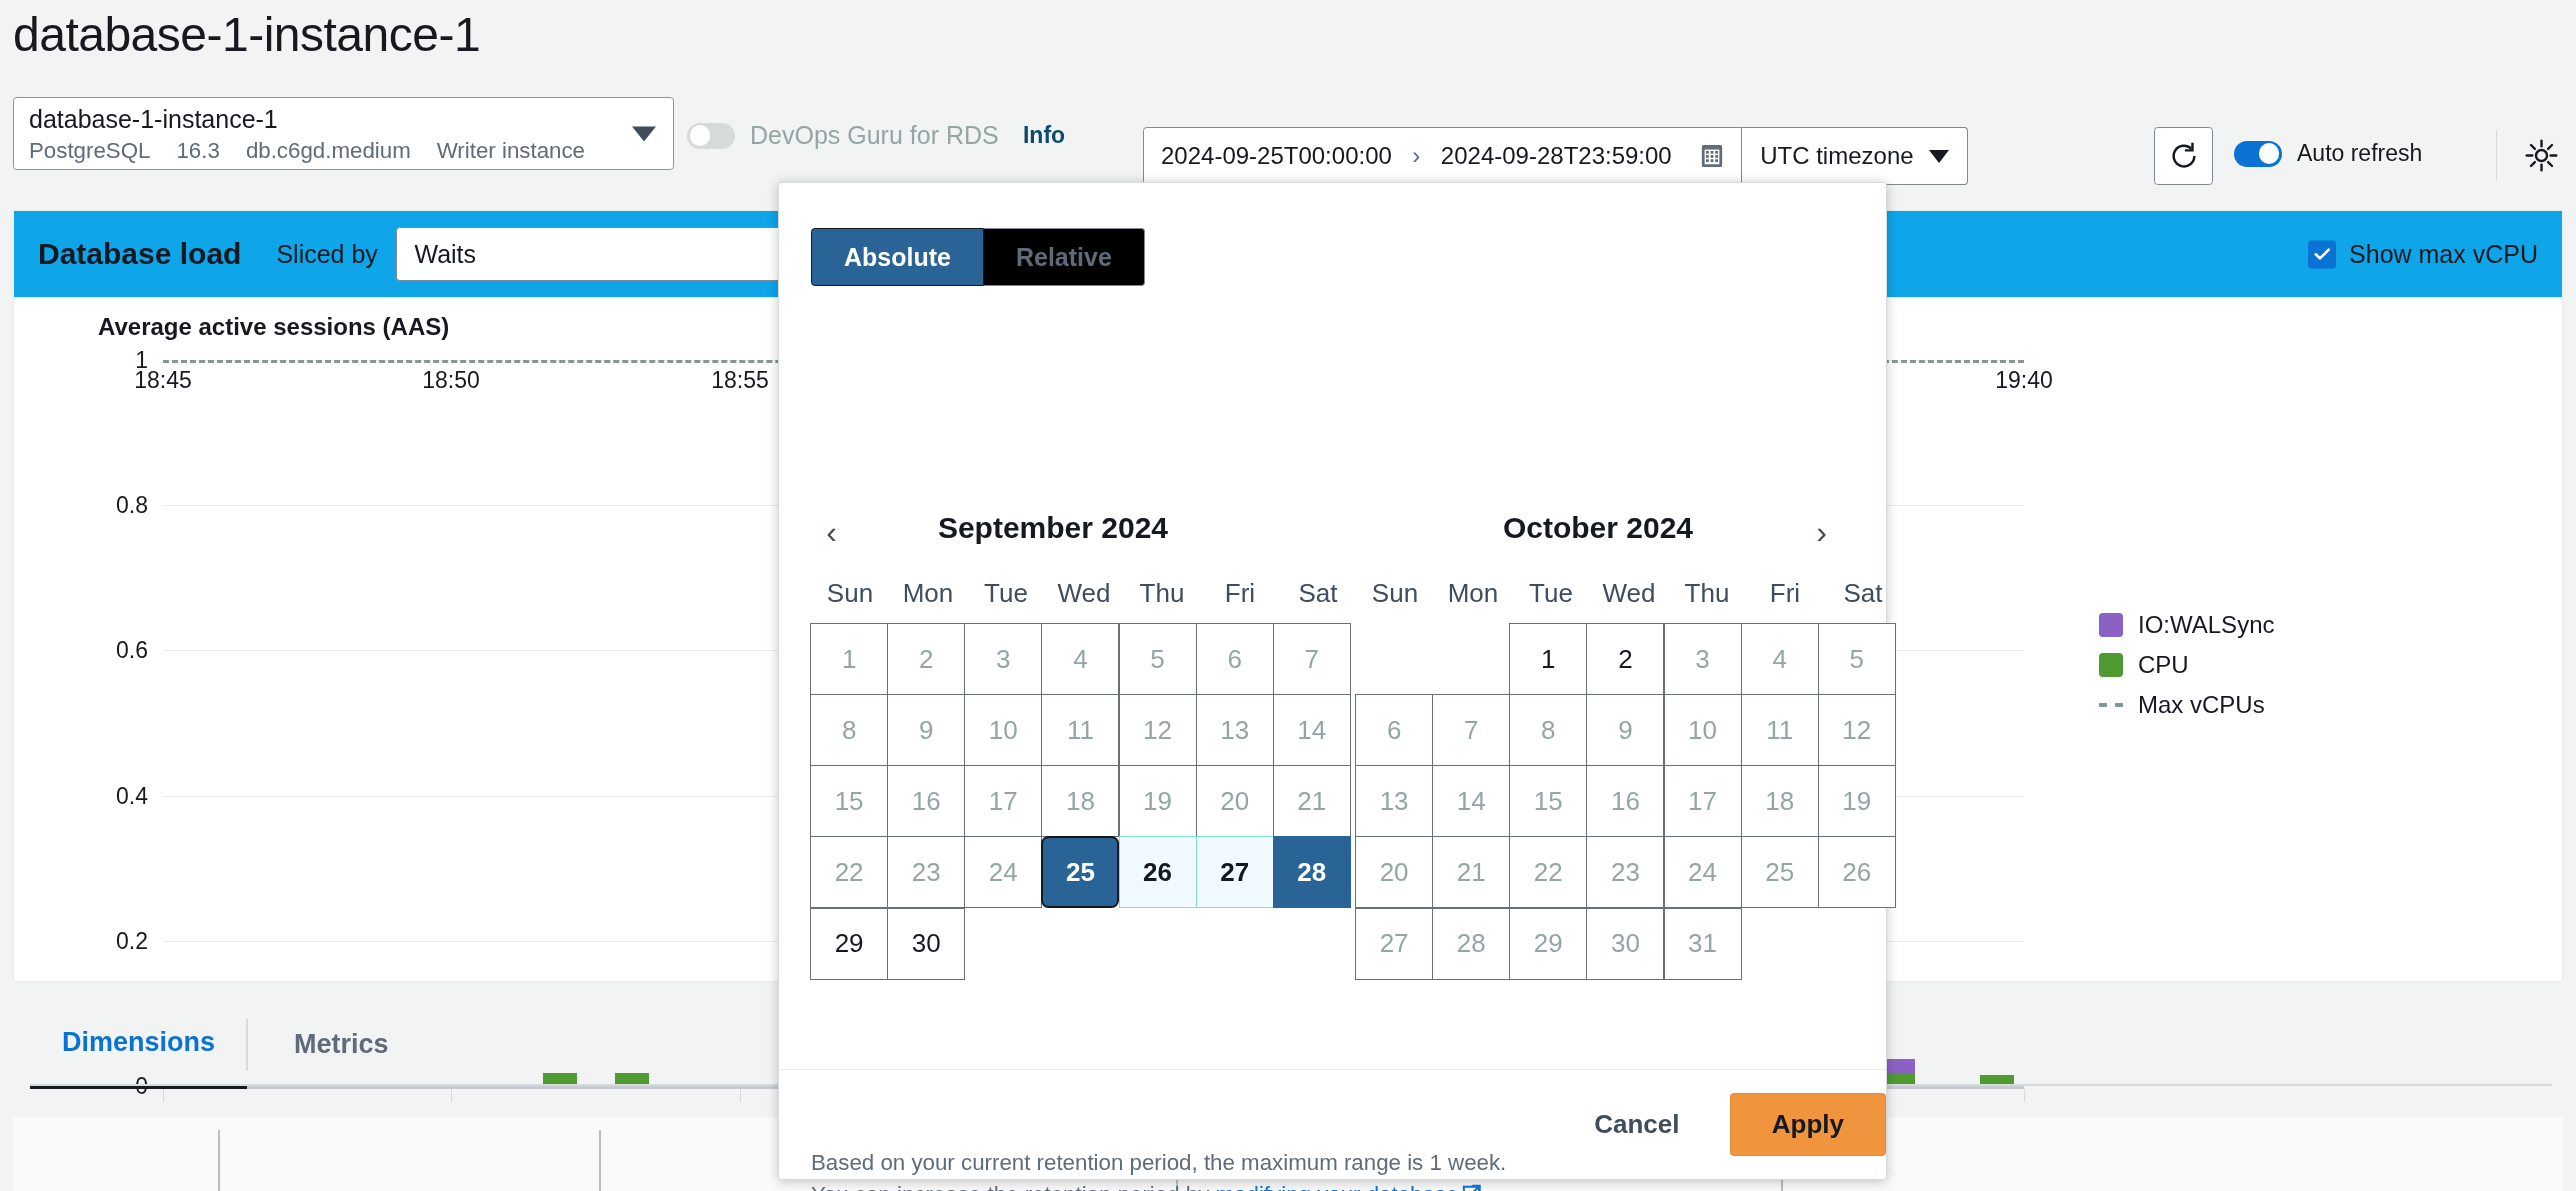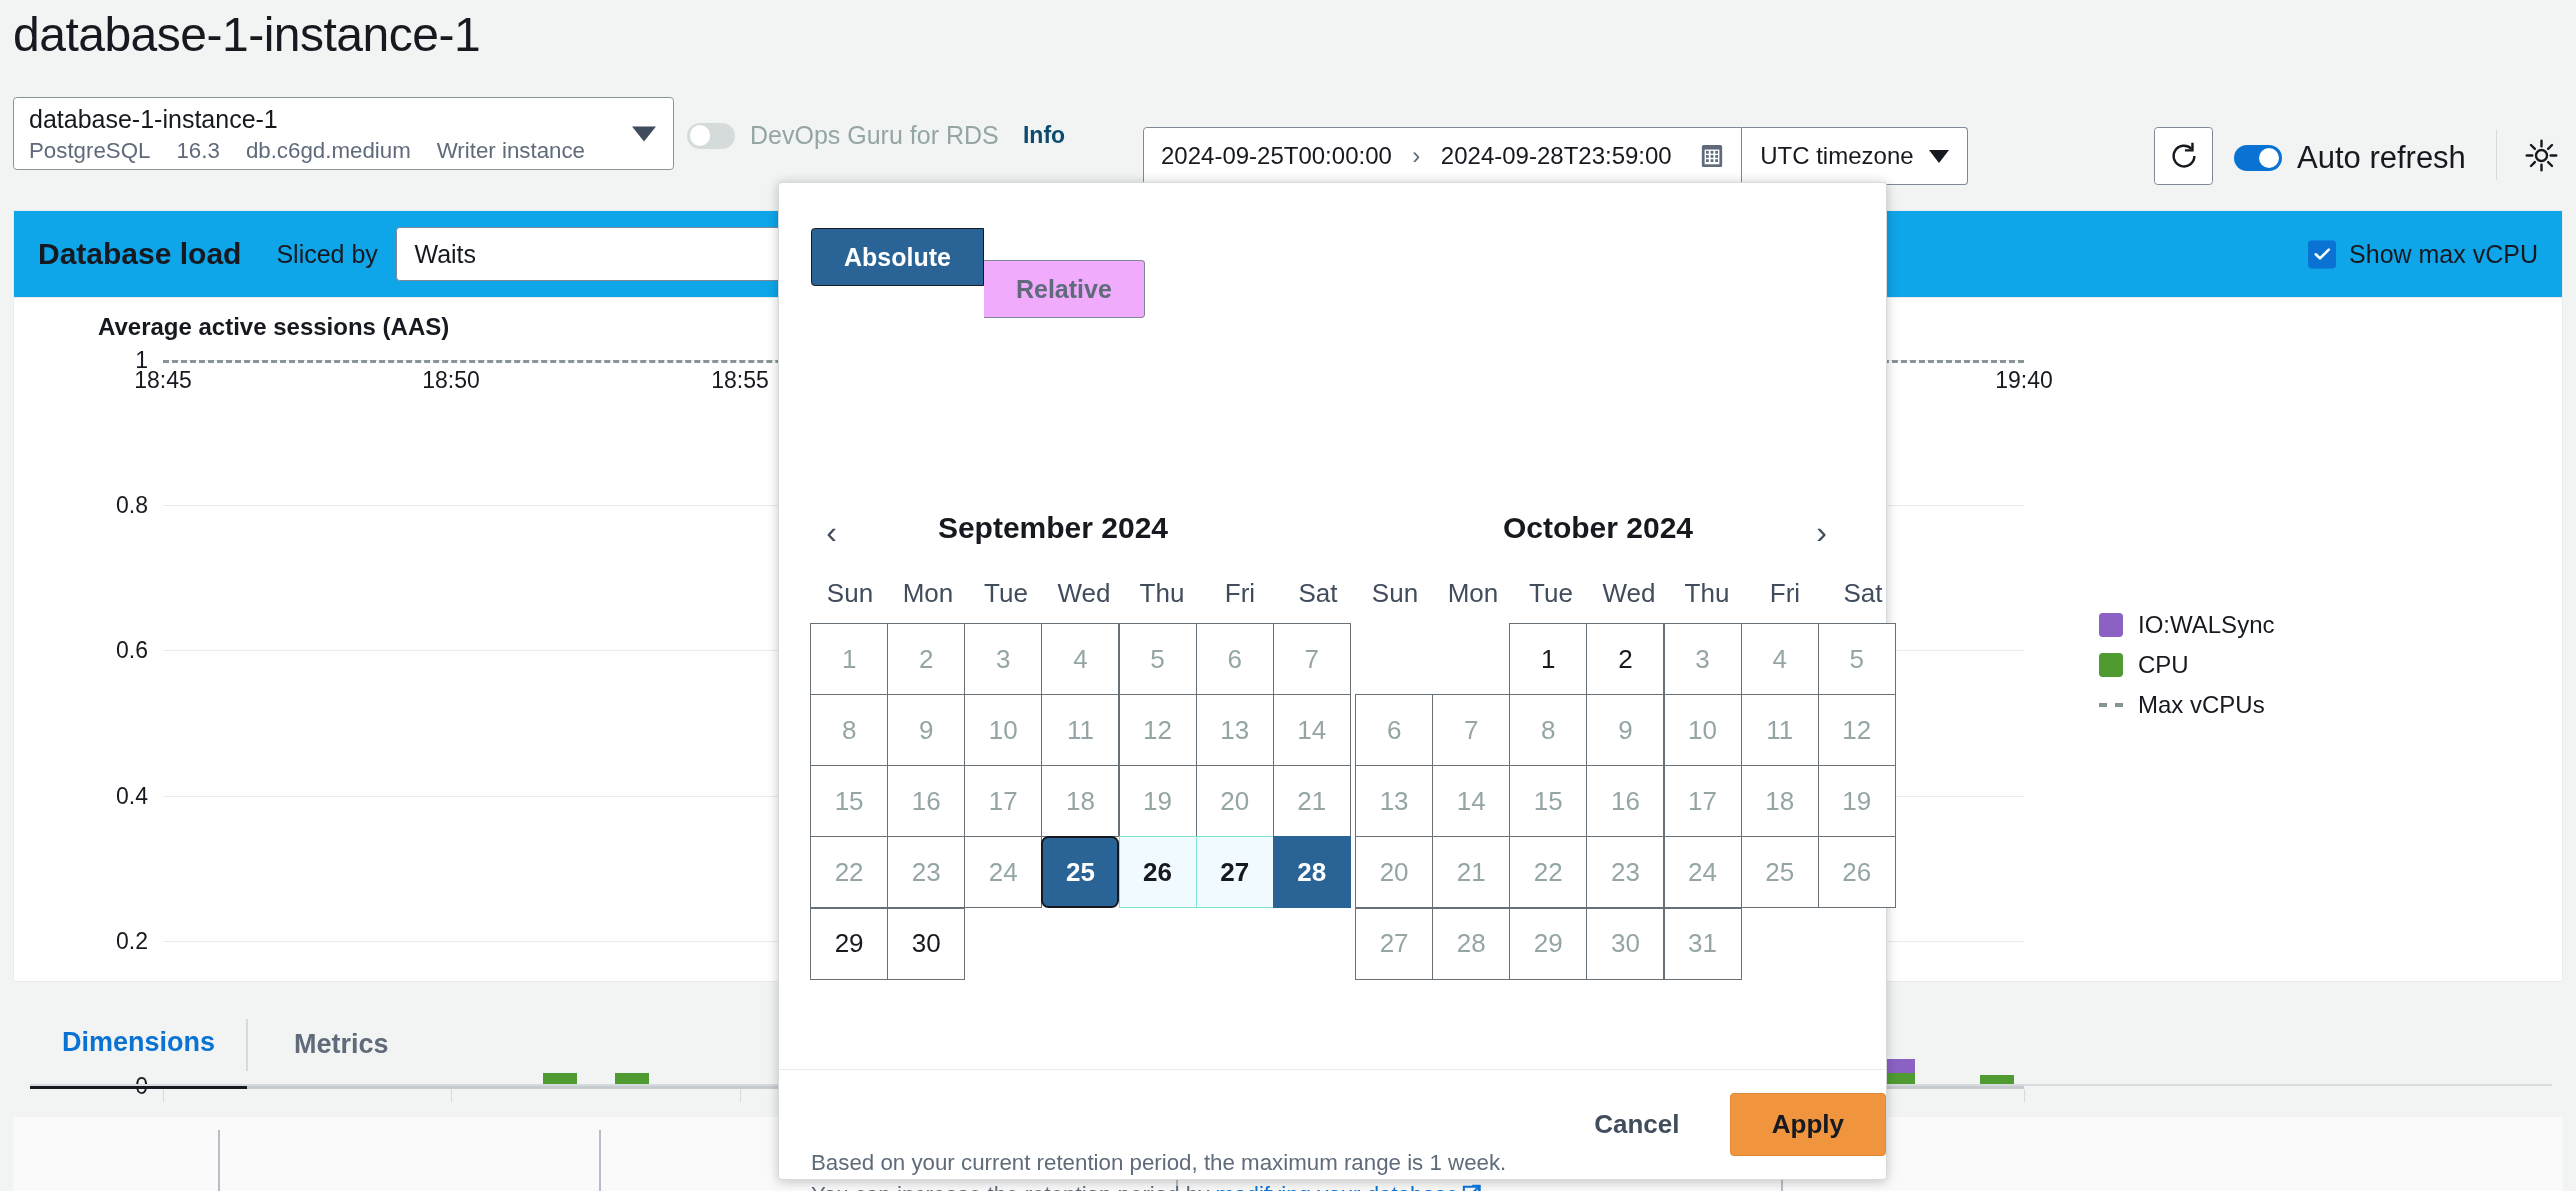--- a/index.html
+++ b/index.html
@@ -73,21 +73,21 @@
     display:flex; align-items:center; justify-content:center;
   }
   .auto-wrap { position:absolute; left:2234px; top:140px; display:flex; align-items:center; gap:15px; }
   .toggle-on {
     width:48px; height:26px; border-radius:13px; background:#0972d3; position:relative; flex:none;
   }
   .toggle-on::after {
     content:""; position:absolute; right:2.8px; top:2.8px; width:20.5px; height:20.5px;
     border-radius:50%; background:#ffffff;
   }
-  .auto-label { font-size:31px; color:#16191f; white-space:nowrap; }
+  .auto-label { font-size:23px; color:#16191f; white-space:nowrap; }
   .tool-divider { position:absolute; left:2496px; top:130px; width:0.9px; height:50px; background:#d5dbdb; }
   .gear-btn { position:absolute; left:2524px; top:138px; }
 
   
   .panel {
     position:absolute; left:13px; top:210px; width:2550px; height:772px;
     background:#ffffff; border:0.9px solid #e9ebed; border-radius:1.9px;
   }
   .panel-head {
     position:absolute; left:0; top:0; width:100%; height:87px;
@@ -162,21 +162,21 @@
     background:#ffffff; border:0.9px solid #d5dbdb; border-radius:3.7px;
     box-shadow:0 1.9px 11.2px rgba(0,0,0,0.22);
   }
   .seg-ctrl { position:absolute; left:32px; top:45px; display:flex; }
   .seg-btn {
     height:58px; display:flex; align-items:center; justify-content:center;
     font-size:25px; font-weight:bold; padding:0 32px;
     border:0.9px solid #7d8998;
   }
   .seg-btn.on { background:#2a6496; color:#ffffff; border-color:#16191f; border-radius:3.7px 0 0 3.7px; }
-  .seg-btn.off { background:#f0abfc; color:#5f6b7a; border-left:none; border-radius:0 3.7px 3.7px 0;margin-top:32px; }
+  .seg-btn.off { background:#000000; color:#5f6b7a; border-left:none; border-radius:0 3.7px 3.7px 0; }
 
   .cal { position:absolute; top:337px; }
   .cal-title {
     position:absolute; top:-9.3px; width:100%; text-align:center;
     font-size:30px; font-weight:bold; color:#16191f;
   }
   .nav-arrow {
     position:absolute; top:-3.7px; font-size:32px; color:#414d5c; line-height:1;
     width:41px; text-align:center;
   }

